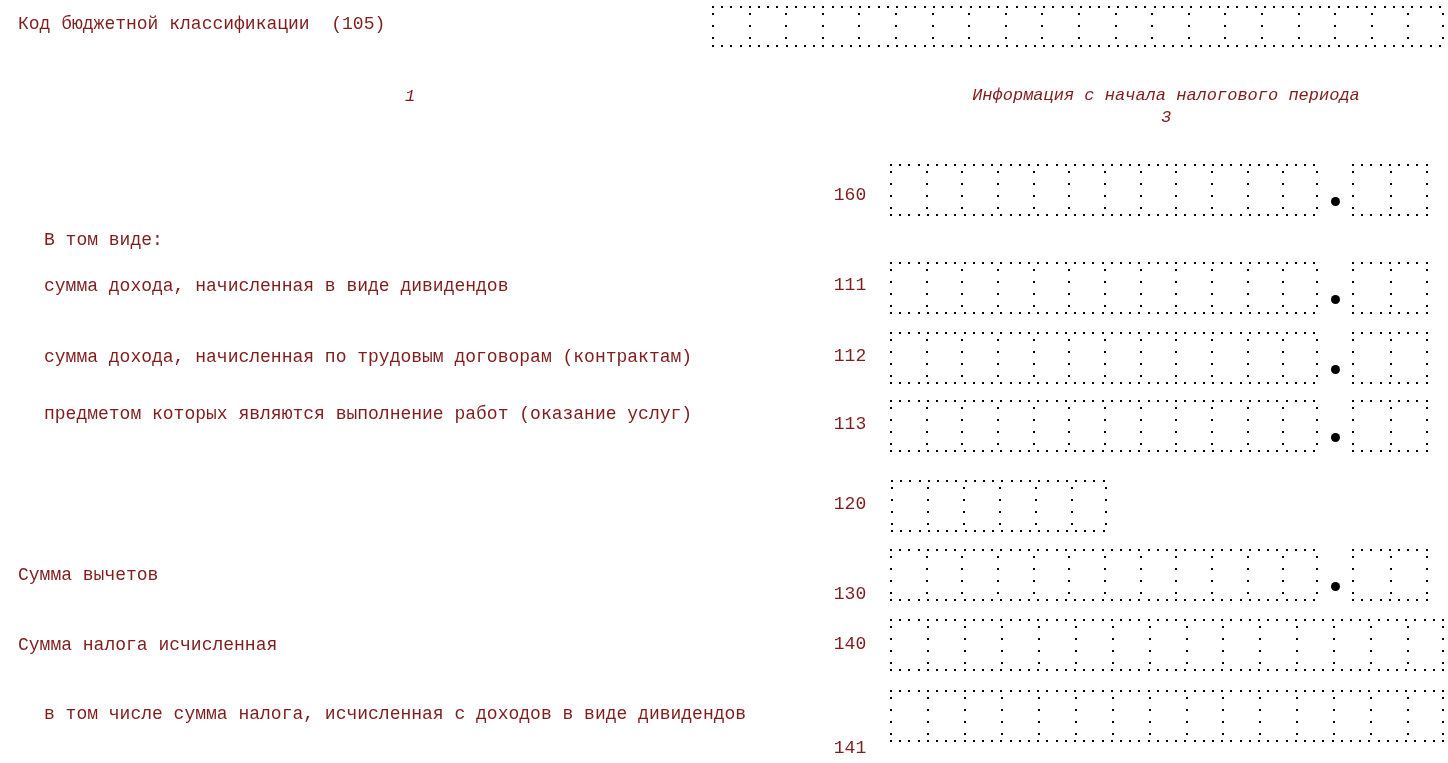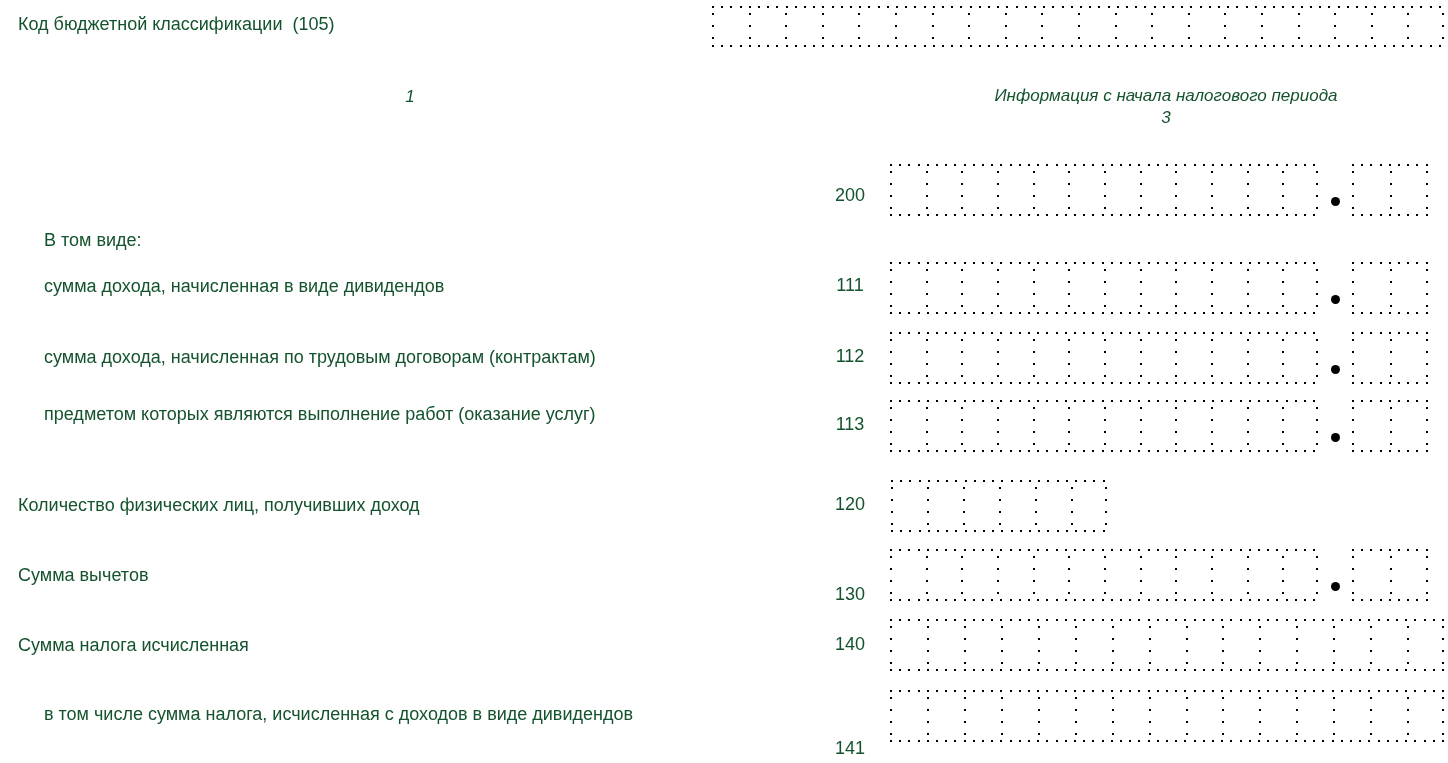--- a/index.html
+++ b/index.html
@@ -1,19 +1,19 @@
 <!DOCTYPE html>
 <html><head>
 <meta charset="utf-8">
 <style>
   * { margin:0; padding:0; box-sizing:border-box; }
   html,body { background:#fff; }
   .page {
     position:relative; width:1448px; height:763px; background:#fff;
-    font-family:Liberation Sans, sans-serif; color:#14532d; overflow:hidden;
+    font-family:Liberation Mono, monospace; color:#7f1d1d; overflow:hidden;
   }
   .lbl { position:absolute; font-size:18px; line-height:22px; }
   .pre { white-space:pre; }
   .code { position:absolute; left:820px; width:60px; text-align:center; font-size:18px; }
   .hdr { position:absolute; font-style:italic; font-size:17px; line-height:22px; text-align:center; }
   .hdr div { display:block; }
 
   .dotbox {
     position:absolute; display:flex; height:52px;
     background-image:
@@ -72,21 +72,21 @@
     </div>
 
   <div class="hdr" style="left:235px; top:86px; width:350px;">
     <div>1</div>
   </div>
   <div class="hdr" style="left:890px; top:85px; width:552px;">
     <div>Информация с начала налогового периода</div>
     <div>3</div>
   </div>
 
-  <div class="code" style="top:185px;">200</div>
+  <div class="code" style="top:185px;">160</div>
   <div class="dotbox rub-box" style="top:164px;">
       <div class="cell"></div>
       <div class="cell"></div>
       <div class="cell"></div>
       <div class="cell"></div>
       <div class="cell"></div>
       <div class="cell"></div>
       <div class="cell"></div>
       <div class="cell"></div>
       <div class="cell"></div>
@@ -163,21 +163,20 @@
       <div class="cell"></div>
       <div class="cell"></div>
       <div class="cell"></div>
     </div>
   <div class="decdot" style="top:433px;"></div>
   <div class="dotbox kop-box" style="top:400px;">
       <div class="cell"></div>
       <div class="cell"></div>
     </div>
 
-  <div class="lbl" style="left:18px; top:494px; width:780px;">Количество физических лиц, получивших доход</div>
   <div class="code" style="top:494px;">120</div>
   <div class="dotbox count-box" style="top:480px;">
       <div class="cell"></div>
       <div class="cell"></div>
       <div class="cell"></div>
       <div class="cell"></div>
       <div class="cell"></div>
       <div class="cell"></div>
     </div>
 

